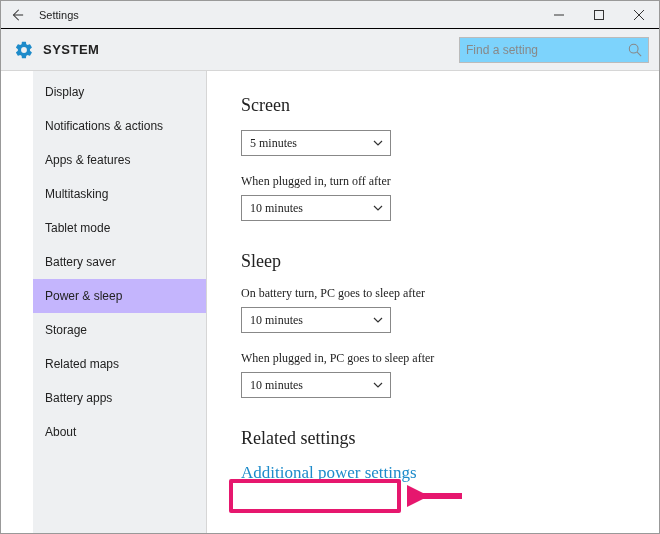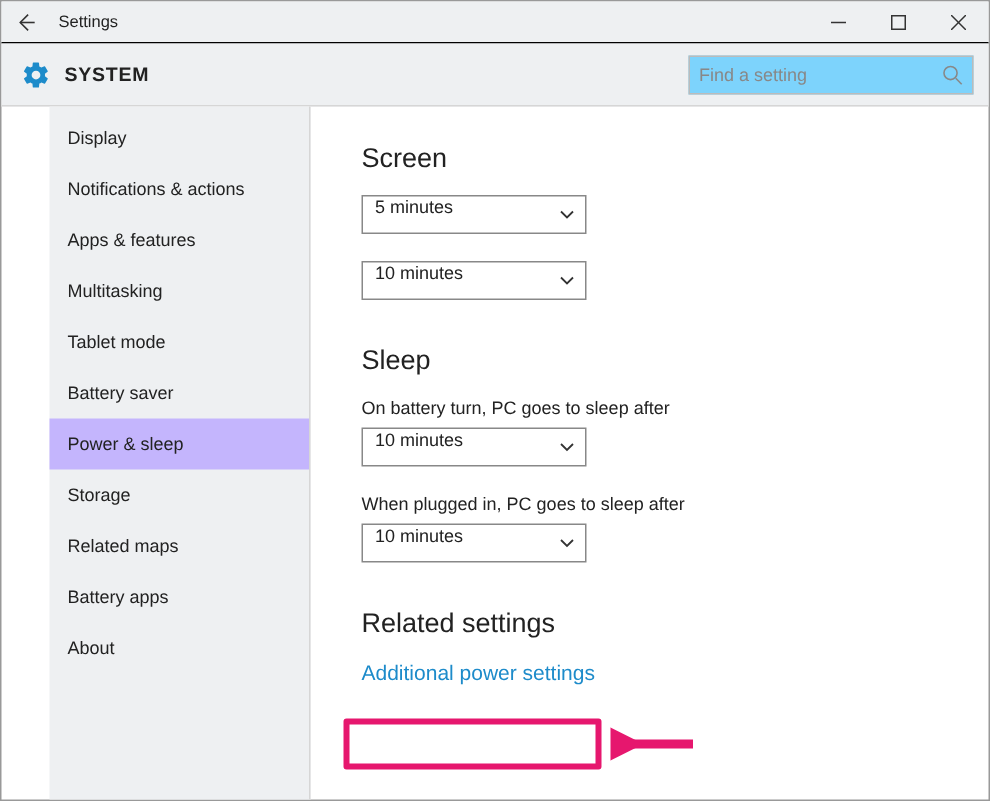--- a/index.html
+++ b/index.html
@@ -15,27 +15,27 @@
   .gear { width:22px; height:22px; display:flex; align-items:center; justify-content:center; color:#1d8bca; margin-right:8px; }
   .header .cat { font-size: 13px; font-weight: 600; letter-spacing: .5px; }
   .header .spacer { flex:1; }
   .searchbox { width: 190px; height: 26px; border:1px solid #bbb; background:#7dd3fc; display:flex; align-items:center; padding:0 6px; color:#888; }
   .searchbox input { border:none; background:transparent; outline:none; flex:1; font-size:12px; color:#333; }
   .searchbox input::placeholder { color:#888; }
   .body { flex:1; display:flex; min-height:0;margin-left:32px; }
   .sidebar { width: 174px; background:#eef0f2; border-right:1px solid #d6d6d6; padding-top:4px; }
   .navitem { height:34px; display:flex; align-items:center; padding-left:12px; font-size:12px; color:#222; cursor:default; }
   .navitem.selected { background:#c4b5fd; }
-  .main { flex:1; padding: 18px 10px 10px 34px; overflow:auto; position:relative; }
+  .main { flex:1; padding: 18px 10px 10px 34px; overflow:auto; position:relative;font-family:Liberation Serif, serif; }
   .section-title { font-size: 18px; font-weight: 400; margin-top: 6px; margin-bottom: 14px; }
   .section-title.later { margin-top: 30px; }
   .field-label { font-size: 12px; margin-bottom: 6px; }
-  .select { width: 150px; height: 26px; border:1px solid #888; display:flex; padding:0 8px; font-size:12px; margin-bottom: 18px; position:relative; background:#fff; }
+  .select { width: 150px; height: 26px; border:1px solid #888; display:flex; align-items:center; padding:0 8px; font-size:12px; margin-bottom: 18px; position:relative; background:#fff; }
   .select .chev { position:absolute; right:6px; top:6px; }
-  .link { color:#1d8bca; font-size:14px; text-decoration:none; display:inline-block; }
+  .link { color:#1d8bca; font-size:17px; text-decoration:none; display:inline-block; }
   .annot-box { position:absolute; border:4px solid #e6176e; border-radius:2px; pointer-events:none; }
   .arrow { position:absolute; pointer-events:none; }
 </style>
 </head>
 <body>
 
 <div class="window">
 
   <div class="titlebar">
     <div class="back">
@@ -121,20 +121,21 @@
     <div class="main">
       <div class="section-title">Screen</div>
 
       <div class="select">
         <span>5 minutes</span>
         <svg class="chev" width="12" height="12" viewBox="0 0 12 12">
             <path d="M2 4 L6 8 L10 4" fill="none" stroke="#333" stroke-width="1.2"></path>
           </svg>
       </div>
 
+      <div class="field-label">When plugged in, turn off after</div>
       <div class="select">
         <span>10 minutes</span>
         <svg class="chev" width="12" height="12" viewBox="0 0 12 12">
             <path d="M2 4 L6 8 L10 4" fill="none" stroke="#333" stroke-width="1.2"></path>
           </svg>
       </div>
 
       <div class="section-title later">Sleep</div>
 
       <div class="field-label">On battery turn, PC goes to sleep after</div>

